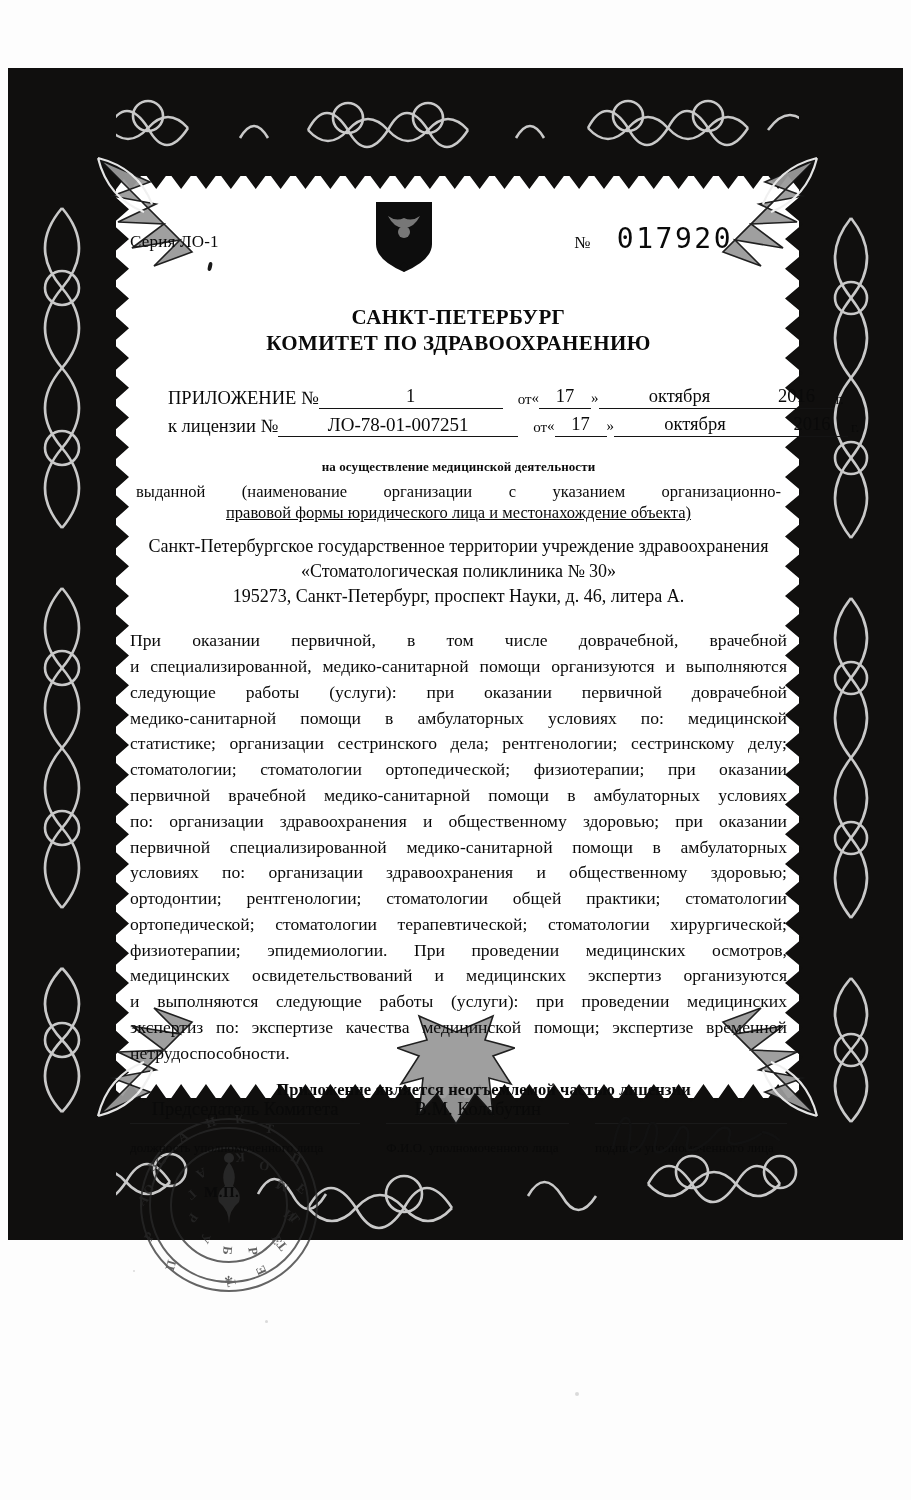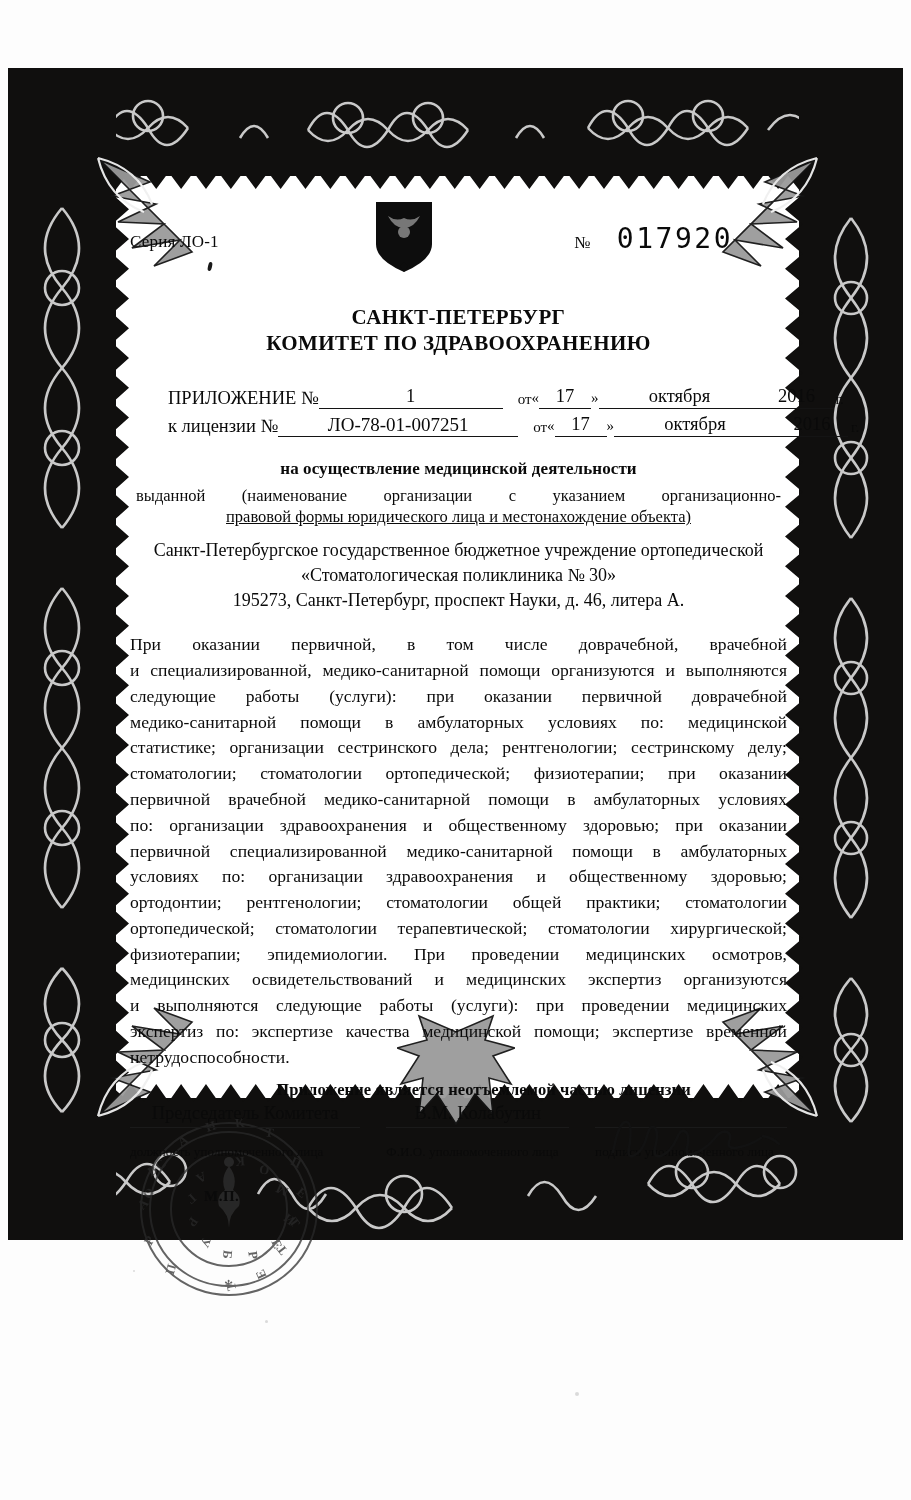--- a/index.html
+++ b/index.html
@@ -222,21 +222,21 @@
   .fill.w-day  { width: 40px; }
   .fill.w-mon  { width: 150px; }
   .gap-sm { width: 12px; flex: none; }
   .unit { flex: none; font-size: 15px; padding-bottom: 1px; padding-left: 3px; }
   .quote-o, .quote-c { flex: none; font-size: 15px; padding-bottom: 2px; }
 
   
   #activity-title {
     text-align: center;
     font-weight: bold;
-    font-size: 17px;
+    font-size: 13px;
     margin-top: 22px;
     letter-spacing: .1px;
   }
   .fineprint {
     text-align: center;
     font-size: 11.2px;
     line-height: 1.42;
     margin-top: 3px;
     padding: 0 22px;
   }
@@ -526,21 +526,21 @@
     </div>
 
     <div id="activity-title">на осуществление медицинской деятельности</div>
 
     <div id="issued-to-note">
       <div>выданной (наименование организации с указанием организационно-</div>
       <div style="text-align:center; text-align-last:center;text-decoration:underline;">правовой формы юридического лица и местонахождение объекта)</div>
     </div>
 
     <div id="org-block">
-      <div>Санкт-Петербургское государственное бюджетное учреждение ортопедической</div>
+      <div>Санкт-Петербургское государственное территории учреждение здравоохранения</div>
       <div>«Стоматологическая поликлиника № 30»</div>
       <div>195273, Санкт-Петербург, проспект Науки, д. 46, литера А.</div>
     </div>
 
     <div id="works-paragraph">
       <span class="ln">При оказании первичной, в том числе доврачебной, врачебной</span>
       <span class="ln">и специализированной, медико-санитарной помощи организуются и выполняются</span>
       <span class="ln">следующие работы (услуги): при оказании первичной доврачебной</span>
       <span class="ln">медико-санитарной помощи в амбулаторных условиях по: медицинской</span>
       <span class="ln">статистике; организации сестринского дела; рентгенологии; сестринскому делу;</span>

